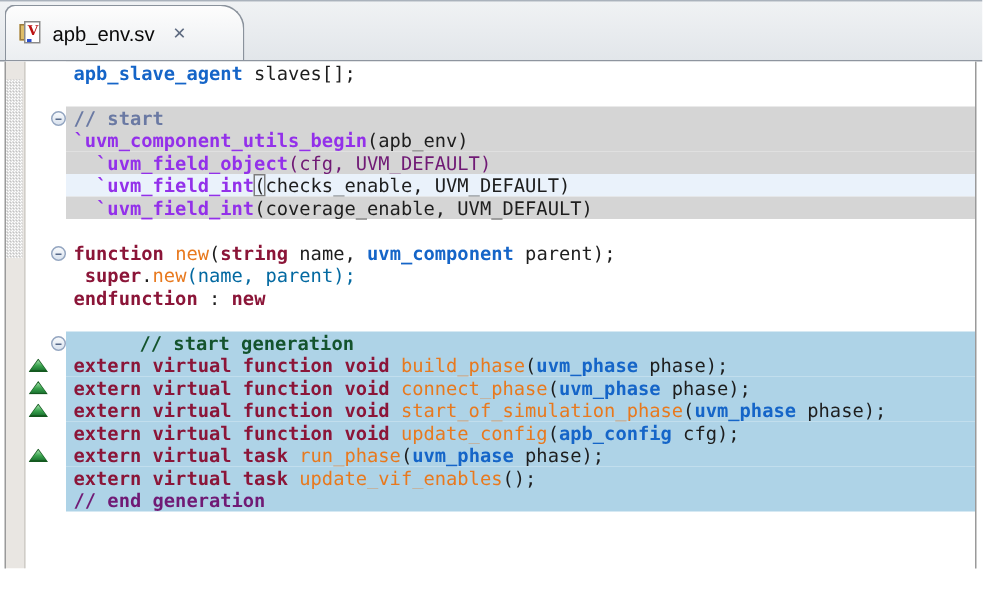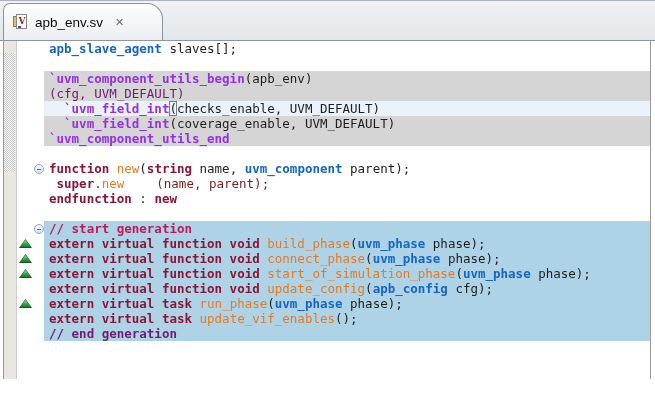--- a/index.html
+++ b/index.html
@@ -115,97 +115,99 @@
         <div class="code-line">
           <div class="gutter">
             <span class="slot-marker"></span>
             <span class="slot-fold"></span>
           </div>
           <span class="line-body"></span>
         </div>
         <div class="code-line bg-readonly">
           <div class="gutter">
             <span class="slot-marker"></span>
-            <span class="slot-fold"></span>
-          </div>
-          <span class="line-body"><span class="tk-macro" style="color: rgb(147, 48, 234);">`uvm_component_utils_begin</span><span class="tk-plain" style="color: rgb(30, 30, 30);">(apb_env)</span></span>
-        </div>
-        <div class="code-line bg-readonly">
-          <div class="gutter">
-            <span class="slot-marker"></span>
-            <span class="slot-fold"></span>
-          </div>
-          <span class="line-body"><span class="tk-plain" style="color: #701a75;">(cfg, UVM_DEFAULT)</span></span>
-        </div>
-        <div class="code-line bg-readonly current">
-          <div class="gutter">
-            <span class="slot-marker"></span>
-            <span class="slot-fold"></span>
-          </div>
-          <span class="line-body"><span class="tk-macro" style="color: rgb(147, 48, 234);">  `uvm_field_int</span><span class="tk-plain bracket-box" style="color: rgb(30, 30, 30);">(</span><span class="tk-plain" style="color: rgb(30, 30, 30);">checks_enable, UVM_DEFAULT)</span></span>
-        </div>
-        <div class="code-line bg-readonly">
-          <div class="gutter">
-            <span class="slot-marker"></span>
-            <span class="slot-fold"></span>
-          </div>
-          <span class="line-body"><span class="tk-macro" style="color: rgb(147, 48, 234);">  `uvm_field_int</span><span class="tk-plain" style="color: rgb(30, 30, 30);">(coverage_enable, UVM_DEFAULT)</span></span>
-        </div>
-        <div class="code-line bg-readonly">
-          <div class="gutter">
-            <span class="slot-marker"></span>
-            <span class="slot-fold"></span>
-          </div>
-          <span class="line-body"><span class="tk-macro" style="color: rgb(147, 48, 234);">`uvm_component_utils_end</span></span>
-        </div>
-        <div class="code-line">
-          <div class="gutter">
-            <span class="slot-marker"></span>
-            <span class="slot-fold"></span>
-          </div>
-          <span class="line-body"></span>
-        </div>
-        <div class="code-line">
-          <div class="gutter">
-            <span class="slot-marker"></span>
             <span class="slot-fold">
               <span class="fold-icon"></span>
             </span>
           </div>
-          <span class="line-body"><span class="tk-keyword" style="color: rgb(139, 21, 56);">function</span><span class="tk-plain" style="color: rgb(30, 30, 30);"> </span><span class="tk-fname" style="color: rgb(232, 121, 30);">new</span><span class="tk-plain" style="color: rgb(30, 30, 30);">(</span><span class="tk-keyword" style="color: rgb(139, 21, 56);">string</span><span class="tk-plain" style="color: rgb(30, 30, 30);"> name, </span><span class="tk-type" style="color: rgb(21, 101, 200);">uvm_component</span><span class="tk-plain" style="color: rgb(30, 30, 30);"> parent);</span></span>
-        </div>
-        <div class="code-line">
-          <div class="gutter">
-            <span class="slot-marker"></span>
-            <span class="slot-fold"></span>
-          </div>
-          <span class="line-body"><span class="tk-plain" style="color: rgb(30, 30, 30);"> </span><span class="tk-keyword" style="color: rgb(139, 21, 56);">super</span><span class="tk-plain" style="color: rgb(30, 30, 30);">.</span><span class="tk-fname" style="color: rgb(232, 121, 30);">new</span><span class="tk-plain" style="color: #7f1d1d; margin-left: 32px;">(name, parent);</span></span>
-        </div>
-        <div class="code-line">
-          <div class="gutter">
-            <span class="slot-marker"></span>
-            <span class="slot-fold"></span>
-          </div>
-          <span class="line-body"><span class="tk-keyword" style="color: rgb(139, 21, 56);">endfunction</span><span class="tk-plain" style="color: rgb(30, 30, 30);"> : </span><span class="tk-keyword" style="color: rgb(139, 21, 56);">new</span></span>
+          <span class="line-body"><span class="tk-comment" style="color: rgb(106, 121, 163);">// start</span></span>
+        </div>
+        <div class="code-line bg-readonly">
+          <div class="gutter">
+            <span class="slot-marker"></span>
+            <span class="slot-fold"></span>
+          </div>
+          <span class="line-body"><span class="tk-macro" style="color: rgb(147, 48, 234);">`uvm_component_utils_begin</span><span class="tk-plain" style="color: rgb(30, 30, 30);">(apb_env)</span></span>
+        </div>
+        <div class="code-line bg-readonly">
+          <div class="gutter">
+            <span class="slot-marker"></span>
+            <span class="slot-fold"></span>
+          </div>
+          <span class="line-body"><span class="tk-macro" style="color: rgb(147, 48, 234);">  `uvm_field_object</span><span class="tk-plain" style="color: #701a75;">(cfg, UVM_DEFAULT)</span></span>
+        </div>
+        <div class="code-line bg-readonly current">
+          <div class="gutter">
+            <span class="slot-marker"></span>
+            <span class="slot-fold"></span>
+          </div>
+          <span class="line-body"><span class="tk-macro" style="color: rgb(147, 48, 234);">  `uvm_field_int</span><span class="tk-plain bracket-box" style="color: rgb(30, 30, 30);">(</span><span class="tk-plain" style="color: rgb(30, 30, 30);">checks_enable, UVM_DEFAULT)</span></span>
+        </div>
+        <div class="code-line bg-readonly">
+          <div class="gutter">
+            <span class="slot-marker"></span>
+            <span class="slot-fold"></span>
+          </div>
+          <span class="line-body"><span class="tk-macro" style="color: rgb(147, 48, 234);">  `uvm_field_int</span><span class="tk-plain" style="color: rgb(30, 30, 30);">(coverage_enable, UVM_DEFAULT)</span></span>
         </div>
         <div class="code-line">
           <div class="gutter">
             <span class="slot-marker"></span>
             <span class="slot-fold"></span>
           </div>
           <span class="line-body"></span>
         </div>
-        <div class="code-line bg-generation">
+        <div class="code-line">
           <div class="gutter">
             <span class="slot-marker"></span>
             <span class="slot-fold">
               <span class="fold-icon"></span>
             </span>
           </div>
-          <span class="line-body"><span class="tk-comment" style="color: #be185d;">// start generation</span></span>
+          <span class="line-body"><span class="tk-keyword" style="color: rgb(139, 21, 56);">function</span><span class="tk-plain" style="color: rgb(30, 30, 30);"> </span><span class="tk-fname" style="color: rgb(232, 121, 30);">new</span><span class="tk-plain" style="color: rgb(30, 30, 30);">(</span><span class="tk-keyword" style="color: rgb(139, 21, 56);">string</span><span class="tk-plain" style="color: rgb(30, 30, 30);"> name, </span><span class="tk-type" style="color: rgb(21, 101, 200);">uvm_component</span><span class="tk-plain" style="color: rgb(30, 30, 30);"> parent);</span></span>
+        </div>
+        <div class="code-line">
+          <div class="gutter">
+            <span class="slot-marker"></span>
+            <span class="slot-fold"></span>
+          </div>
+          <span class="line-body"><span class="tk-plain" style="color: rgb(30, 30, 30);"> </span><span class="tk-keyword" style="color: rgb(139, 21, 56);">super</span><span class="tk-plain" style="color: rgb(30, 30, 30);">.</span><span class="tk-fname" style="color: rgb(232, 121, 30);">new</span><span class="tk-plain" style="color: #0369a1;">(name, parent);</span></span>
+        </div>
+        <div class="code-line">
+          <div class="gutter">
+            <span class="slot-marker"></span>
+            <span class="slot-fold"></span>
+          </div>
+          <span class="line-body"><span class="tk-keyword" style="color: rgb(139, 21, 56);">endfunction</span><span class="tk-plain" style="color: rgb(30, 30, 30);"> : </span><span class="tk-keyword" style="color: rgb(139, 21, 56);">new</span></span>
+        </div>
+        <div class="code-line">
+          <div class="gutter">
+            <span class="slot-marker"></span>
+            <span class="slot-fold"></span>
+          </div>
+          <span class="line-body"></span>
+        </div>
+        <div class="code-line bg-generation">
+          <div class="gutter">
+            <span class="slot-marker"></span>
+            <span class="slot-fold">
+              <span class="fold-icon"></span>
+            </span>
+          </div>
+          <span class="line-body"><span class="tk-comment" style="color: #14532d; margin-left: 44px;">// start generation</span></span>
         </div>
         <div class="code-line bg-generation">
           <div class="gutter">
             <span class="slot-marker">
               <span class="override-marker"></span>
             </span>
             <span class="slot-fold"></span>
           </div>
           <span class="line-body"><span class="tk-keyword" style="color: rgb(139, 21, 56);">extern virtual function void</span><span class="tk-plain" style="color: rgb(30, 30, 30);"> </span><span class="tk-fname" style="color: rgb(232, 121, 30);">build_phase</span><span class="tk-plain" style="color: rgb(30, 30, 30);">(</span><span class="tk-type" style="color: rgb(21, 101, 200);">uvm_phase</span><span class="tk-plain" style="color: rgb(30, 30, 30);"> phase);</span></span>
         </div>

